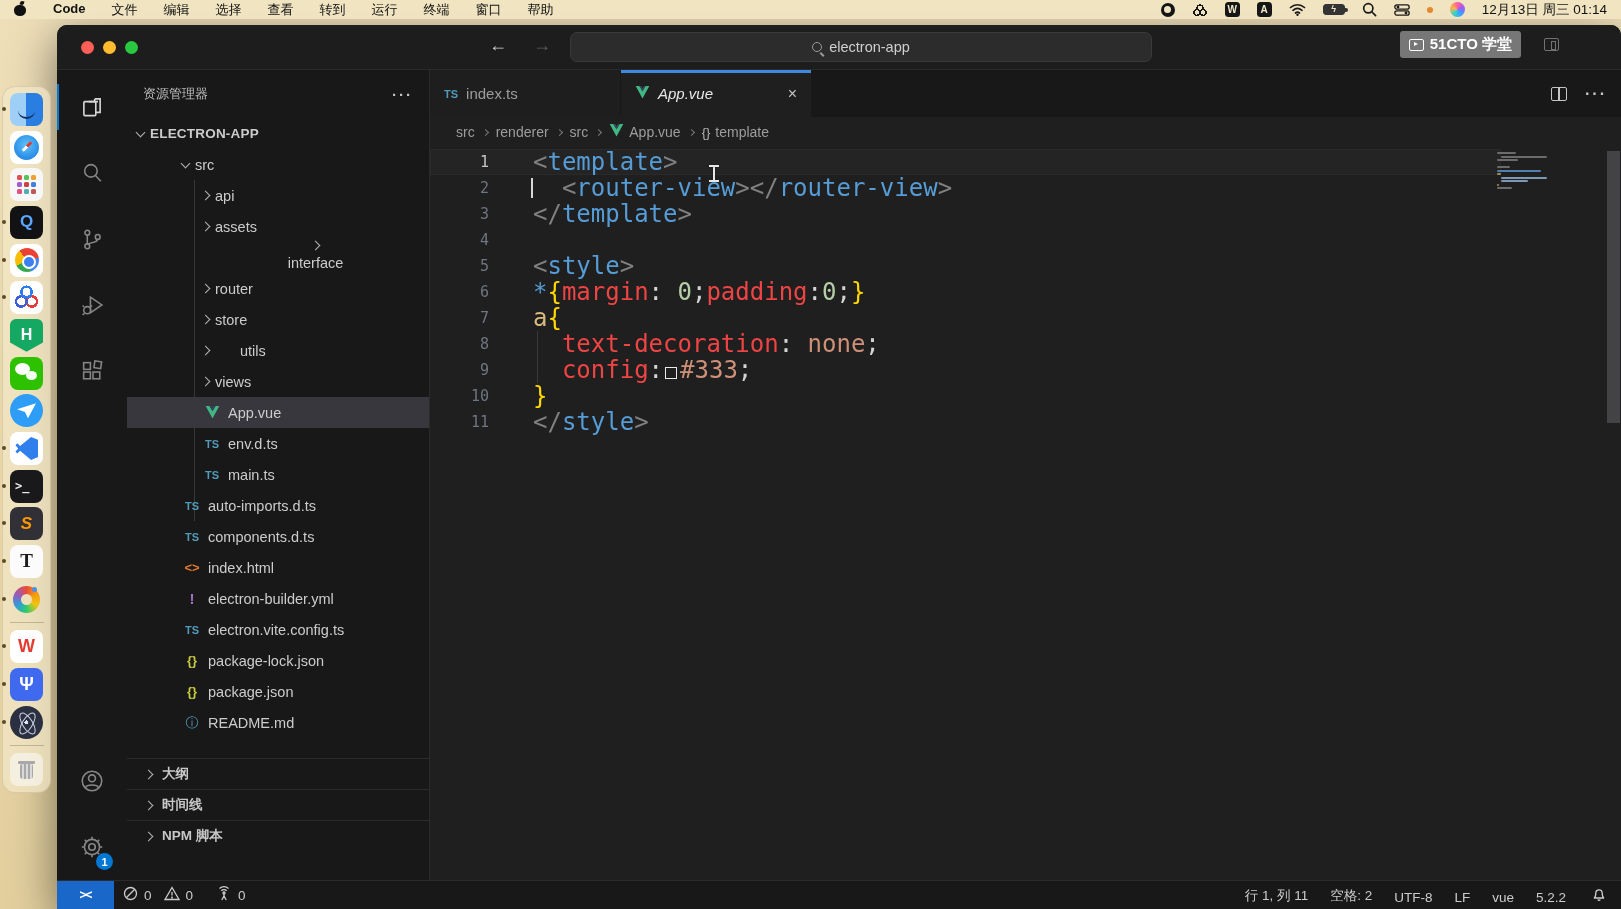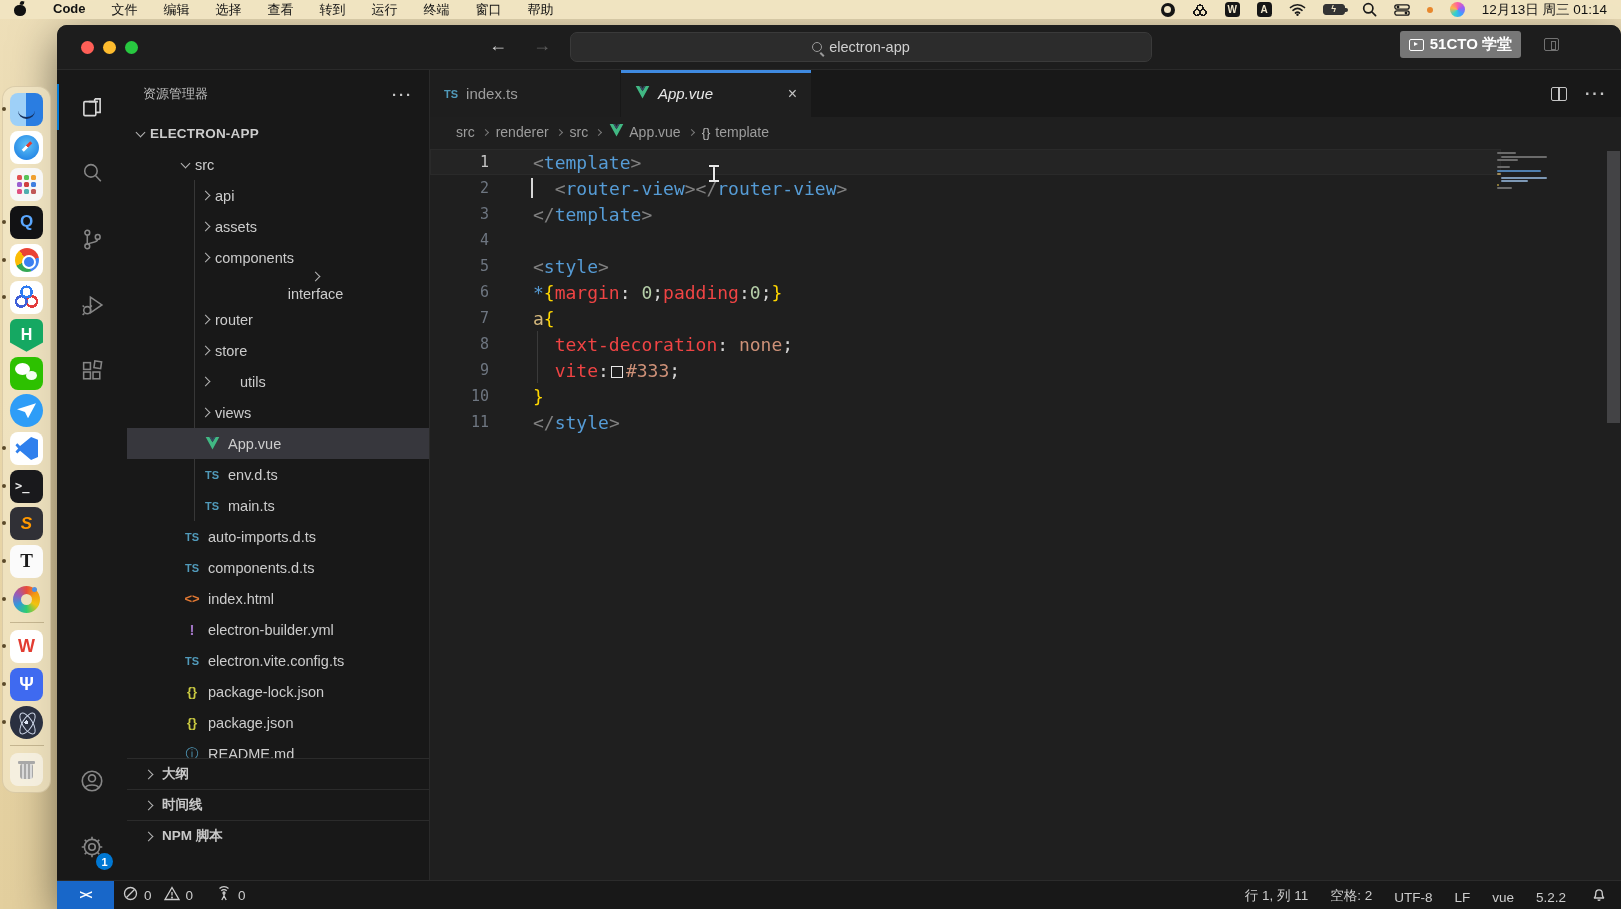--- a/index.html
+++ b/index.html
@@ -158,21 +158,21 @@
 
   .breadcrumbs { height:30px; flex:none; display:flex; align-items:center; gap:7px; padding-left:26px; font-size:14px; color:#9d9d9d; }
   .bc-sep { width:5px; height:5px; border-right:1.3px solid #7a7a7a; border-bottom:1.3px solid #7a7a7a; transform:rotate(-45deg); margin:0 1px; }
   .bc-braces { color:#b5b5b5; font-size:13px; }
 
   .code-area { flex:1; position:relative; overflow:hidden; font-family:"DejaVu Sans Mono", monospace; padding-top:2px; }
   .code-line { height:26px; display:flex; align-items:center; position:relative; }
   .code-line.current { box-shadow:inset 0 0 0 1px #2a2a2a; background:rgba(255,255,255,0.025); margin-right:120px; }
   .ln { width:59px; flex:none; text-align:right; font-size:15px; color:#6e7681; }
   .code-line.current .ln { color:#c6c6c6; }
-  .lc { margin-left:44px; white-space:pre; font-size:18px; position:relative; }
+  .lc { margin-left:44px; white-space:pre; font-size:24px; position:relative; }
   .tk-p { color:#808080; } .tk-t { color:#569cd6; } .tk-a { color:#ef4444; } .tk-n { color:#b5cea8; }
   .tk-s { color:#ce9178; } .tk-b { color:#ffd700; } .tk-e { color:#d7ba7d; } .tk-w { color:#d4d4d4; }
   .tk-sw { display:inline-block; width:12px; height:12px; border:1.5px solid #e8e8e8; margin:0 3px -1px 2px; }
   .caret { position:absolute; left:101px; top:3px; width:2px; height:20px; background:#d7d7d7; }
   .iguide { position:absolute; left:107px; top:0; width:1px; height:26px; background:#3a3a3a; }
   .mouse-ibeam { position:absolute; left:278px; top:18px; width:12px; height:19px; pointer-events:none; }
   .mouse-ibeam::before { content:""; position:absolute; left:5px; top:2px; width:2px; height:15px; background:#e8e8e8; box-shadow:0 0 1px #000; }
   .mouse-ibeam::after { content:""; position:absolute; left:1px; top:0; width:10px; height:2px; background:#e8e8e8; box-shadow:0 15px 0 #e8e8e8, 0 0 1px #000; }
   .minimap { position:absolute; left:1067px; top:5px; width:48px; }
   .mm-line { height:2px; margin-bottom:1.5px; border-radius:1px; }
@@ -403,24 +403,20 @@
             <span>src</span>
           </div>
           <div class="tree-row" style="padding-left: 75px;">
             <span class="chev right"></span>
             <span>api</span>
           </div>
           <div class="tree-row" style="padding-left: 75px;">
             <span class="chev right"></span>
             <span>assets</span>
           </div>
-          <div class="tree-row" style="padding-left: 75px;">
-            <span class="chev right"></span>
-            <span>components</span>
-          </div>
           <div class="tree-row" style="padding-left: 75px; flex-direction: column;">
             <span class="chev right"></span>
             <span>interface</span>
           </div>
           <div class="tree-row" style="padding-left: 75px;">
             <span class="chev right"></span>
             <span>router</span>
           </div>
           <div class="tree-row" style="padding-left: 75px;">
             <span class="chev right"></span>
@@ -577,21 +573,21 @@
             <span class="lc"><span class="tk-e">a</span><span class="tk-b">{</span></span>
           </div>
           <div class="code-line">
             <span class="ln">8</span>
             <span class="iguide"></span>
             <span class="lc"><span class="tk-w">  </span><span class="tk-a">text-decoration</span><span class="tk-w">: </span><span class="tk-s">none</span><span class="tk-w">;</span></span>
           </div>
           <div class="code-line">
             <span class="ln">9</span>
             <span class="iguide"></span>
-            <span class="lc"><span class="tk-w">  </span><span class="tk-a">vite</span><span class="tk-w">:</span><span class="tk-sw"></span><span class="tk-s">#333</span><span class="tk-w">;</span></span>
+            <span class="lc"><span class="tk-w">  </span><span class="tk-a">config</span><span class="tk-w">:</span><span class="tk-sw"></span><span class="tk-s">#333</span><span class="tk-w">;</span></span>
           </div>
           <div class="code-line">
             <span class="ln">10</span>
             <span class="lc"><span class="tk-b">}</span></span>
           </div>
           <div class="code-line">
             <span class="ln">11</span>
             <span class="lc"><span class="tk-p">&lt;/</span><span class="tk-t">style</span><span class="tk-p">&gt;</span></span>
           </div>
           <div class="mouse-ibeam"></div>

